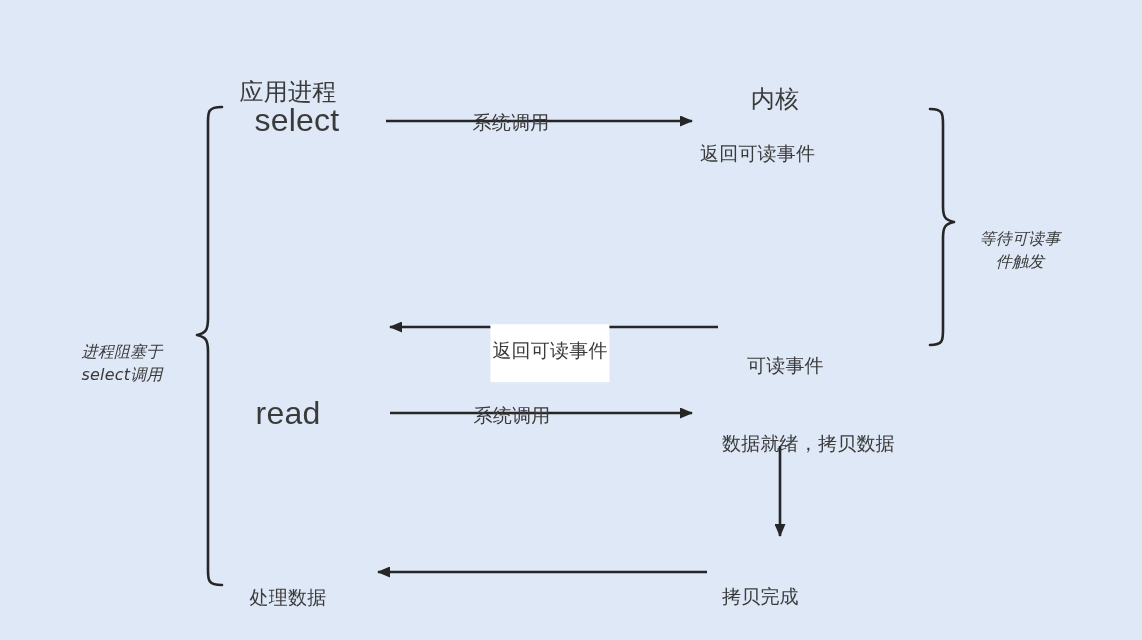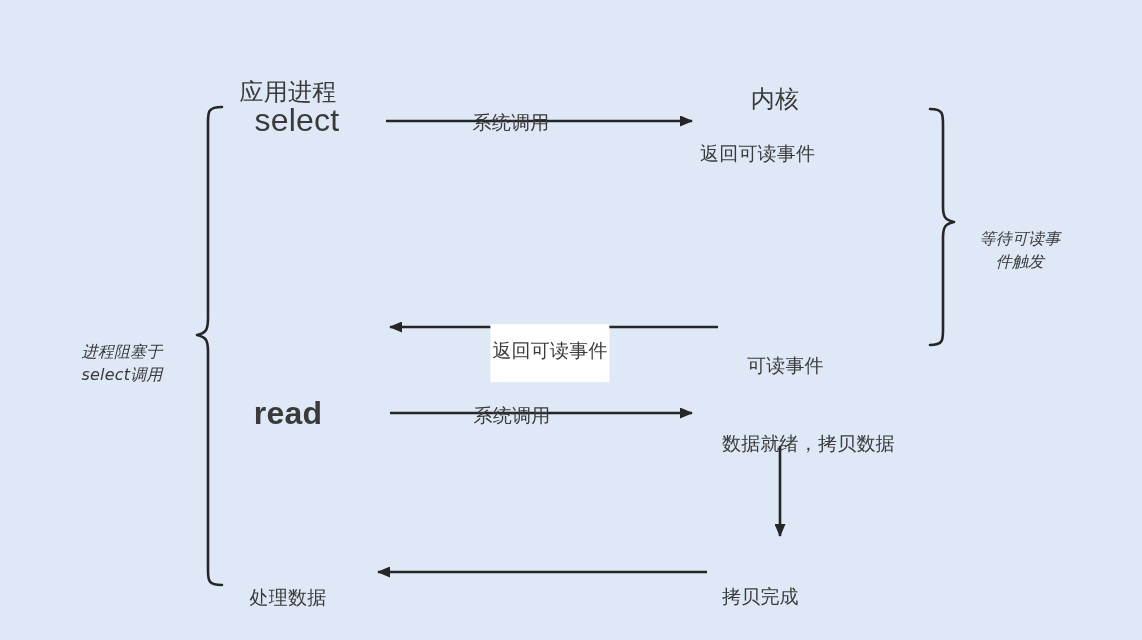--- a/index.html
+++ b/index.html
@@ -113,21 +113,21 @@
     <line x1="707" y1="572" x2="378" y2="572" stroke="#262626" stroke-width="2.6" marker-end="url(#ah)"></line>
   </g>
 </svg>
 
 <div class="lbl cjk ctr" id="hdr-app" style="left:288px; top:66px;">应用进程</div>
 
 <div class="lbl cjk ctr" id="hdr-kernel" style="left:775px; top:73px;">内核</div>
 
 <div class="lbl callname ctr" style="left:297px; top:121px;">select</div>
 
-<div class="lbl callname ctr" style="left:288px; top:414px;font-weight:bold;">read</div>
+<div class="lbl callname ctr" style="left:288px; top:414px;">read</div>
 
 <div class="lbl cjk kernelmsg ctr" style="left:288px; top:572px;">处理数据</div>
 
 <div class="lbl cjk kernelmsg left-anchor" style="left:700px; top:128px;">返回可读事件</div>
 
 <div class="lbl cjk kernelmsg left-anchor" style="left:747px; top:340px;">可读事件</div>
 
 <div class="lbl cjk kernelmsg left-anchor" style="left:722px; top:418px;">数据就绪，拷贝数据</div>
 
 <div class="lbl cjk kernelmsg left-anchor" style="left:722px; top:571px;">拷贝完成</div>

